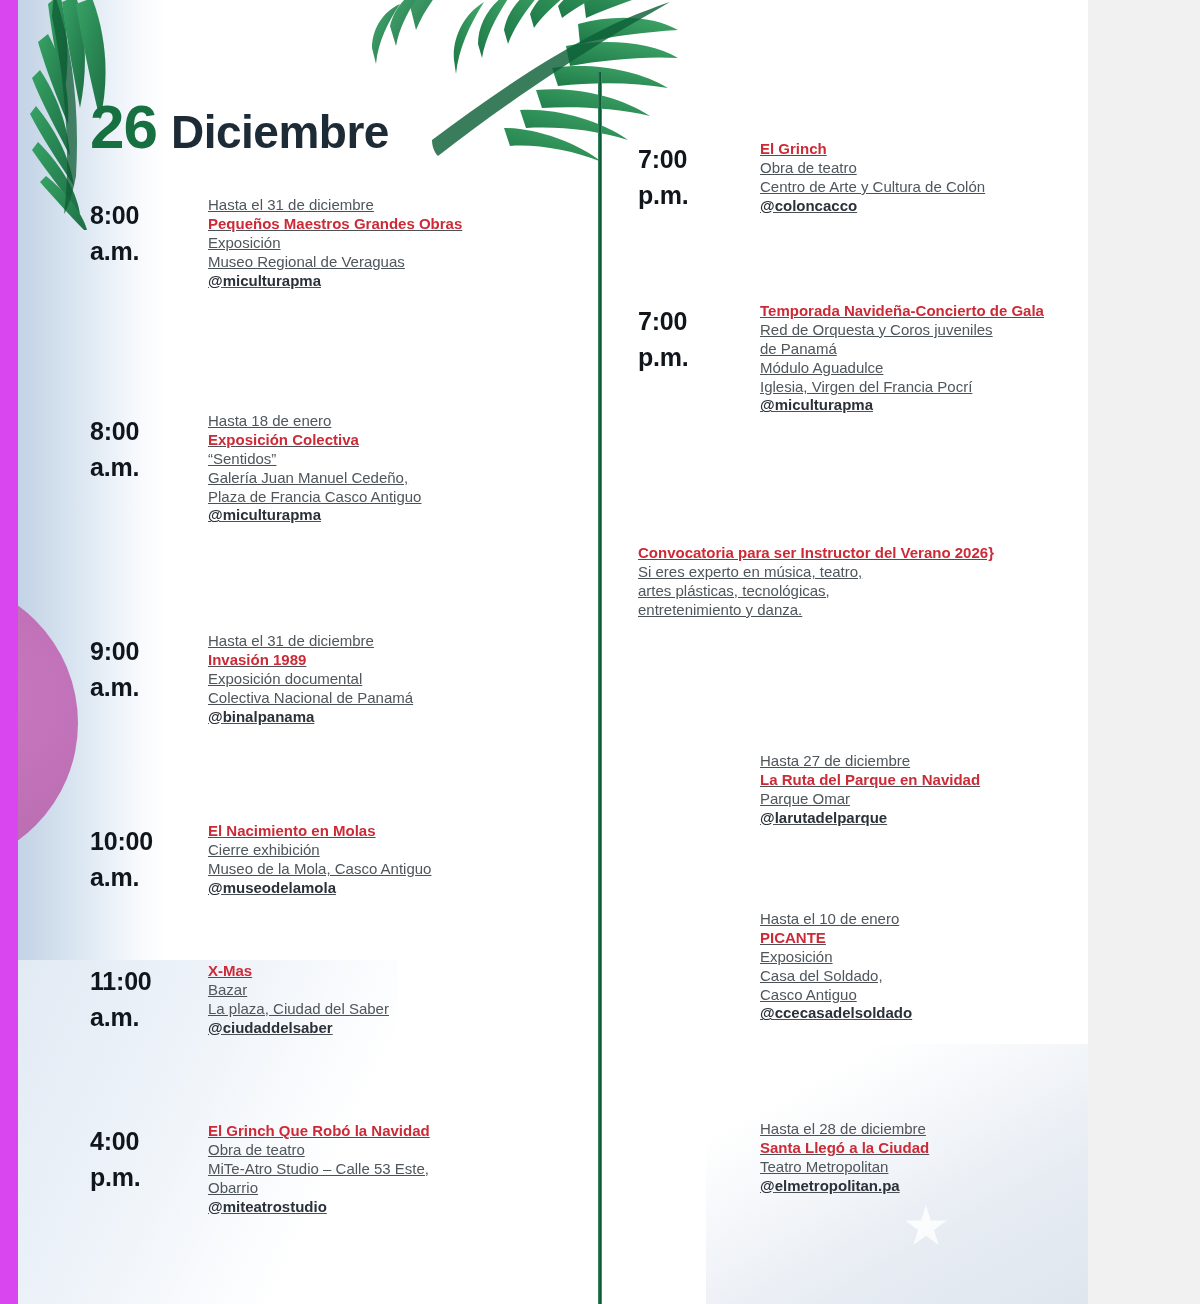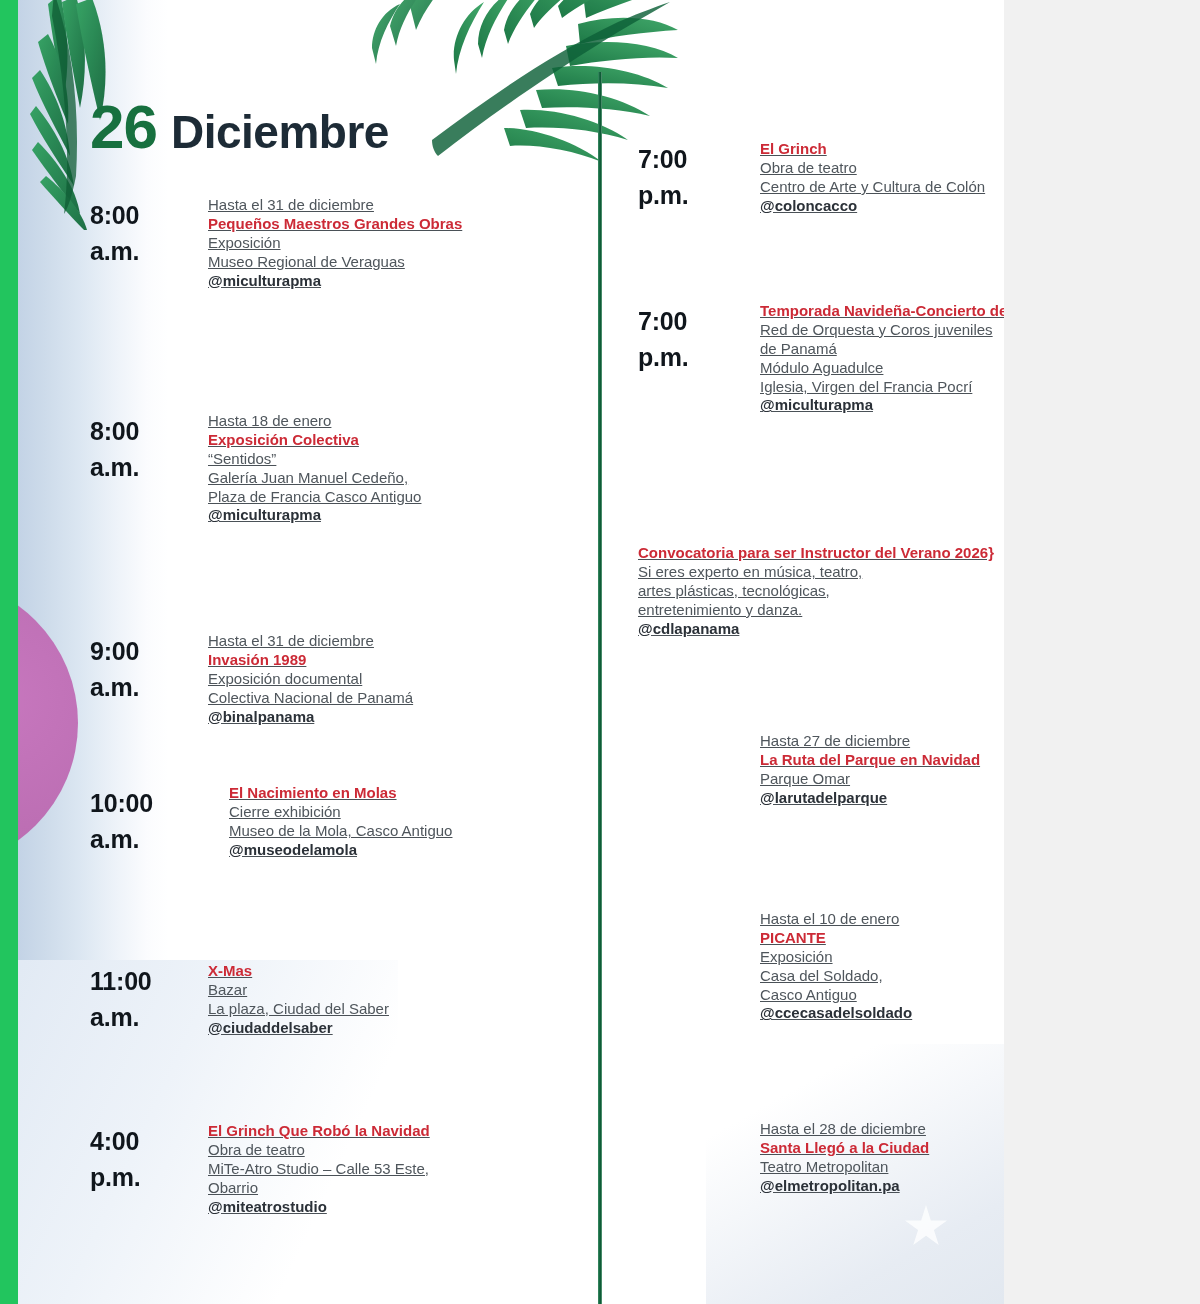--- a/index.html
+++ b/index.html
@@ -9,23 +9,23 @@
     width: 1200px;
     height: 1304px;
     overflow: hidden;
     background: #f1f1f1;
     font-family: "Liberation Sans", sans-serif;
   }
 
   
   #page {
     position: relative;
-    width: 1004px;
+    width: 1088px;
     height: 1304px;
-    background: #22c55e;
+    background: #d946ef;
     overflow: hidden;
   }
 
   
   #sheet {
     position: absolute;
     left: 18px;
     top: 0;
     width: 1158px;
     height: 1304px;
@@ -308,21 +308,21 @@
               <span class="t2">a.m.</span>
             </div>
             <div class="body">
               <div class="meta">Hasta el 31 de diciembre</div>
               <div class="title" style="white-space: normal;">Invasión 1989</div>
               <div class="detail">Exposición documental</div>
               <div class="venue">Colectiva Nacional de Panamá</div>
               <div class="handle">@binalpanama</div>
             </div>
           </div>
-          <div class="event" style="top: 784px; gap: 21px;">
+          <div class="event" style="top: 822px;">
             <div class="time">
               <span class="t1">10:00</span>
               <span class="t2">a.m.</span>
             </div>
             <div class="body">
               <div class="title" style="white-space: normal;">El Nacimiento en Molas</div>
               <div class="detail">Cierre exhibición</div>
               <div class="venue">Museo de la Mola, Casco Antiguo</div>
               <div class="handle">@museodelamola</div>
             </div>
@@ -383,24 +383,23 @@
               <div class="handle">@miculturapma</div>
             </div>
           </div>
           <div class="event" style="top: 542px; flex-direction: column;">
             <div class="time"></div>
             <div class="body">
               <div class="title" style="white-space: normal;">Convocatoria para ser Instructor del Verano 2026}</div>
               <div class="detail">Si eres experto en música, teatro,</div>
               <div class="detail">artes plásticas, tecnológicas,</div>
               <div class="detail">entretenimiento y danza.</div>
-              <div class="handle">@cdlapanama</div>
-            </div>
-          </div>
-          <div class="event" style="top: 732px; align-items: center;">
+            </div>
+          </div>
+          <div class="event" style="top: 752px; align-items: center;">
             <div class="time"></div>
             <div class="body">
               <div class="meta">Hasta 27 de diciembre</div>
               <div class="title" style="white-space: normal;">La Ruta del Parque en Navidad</div>
               <div class="venue">Parque Omar</div>
               <div class="handle">@larutadelparque</div>
             </div>
           </div>
           <div class="event" style="top: 910px; align-items: flex-end;">
             <div class="time"></div>

